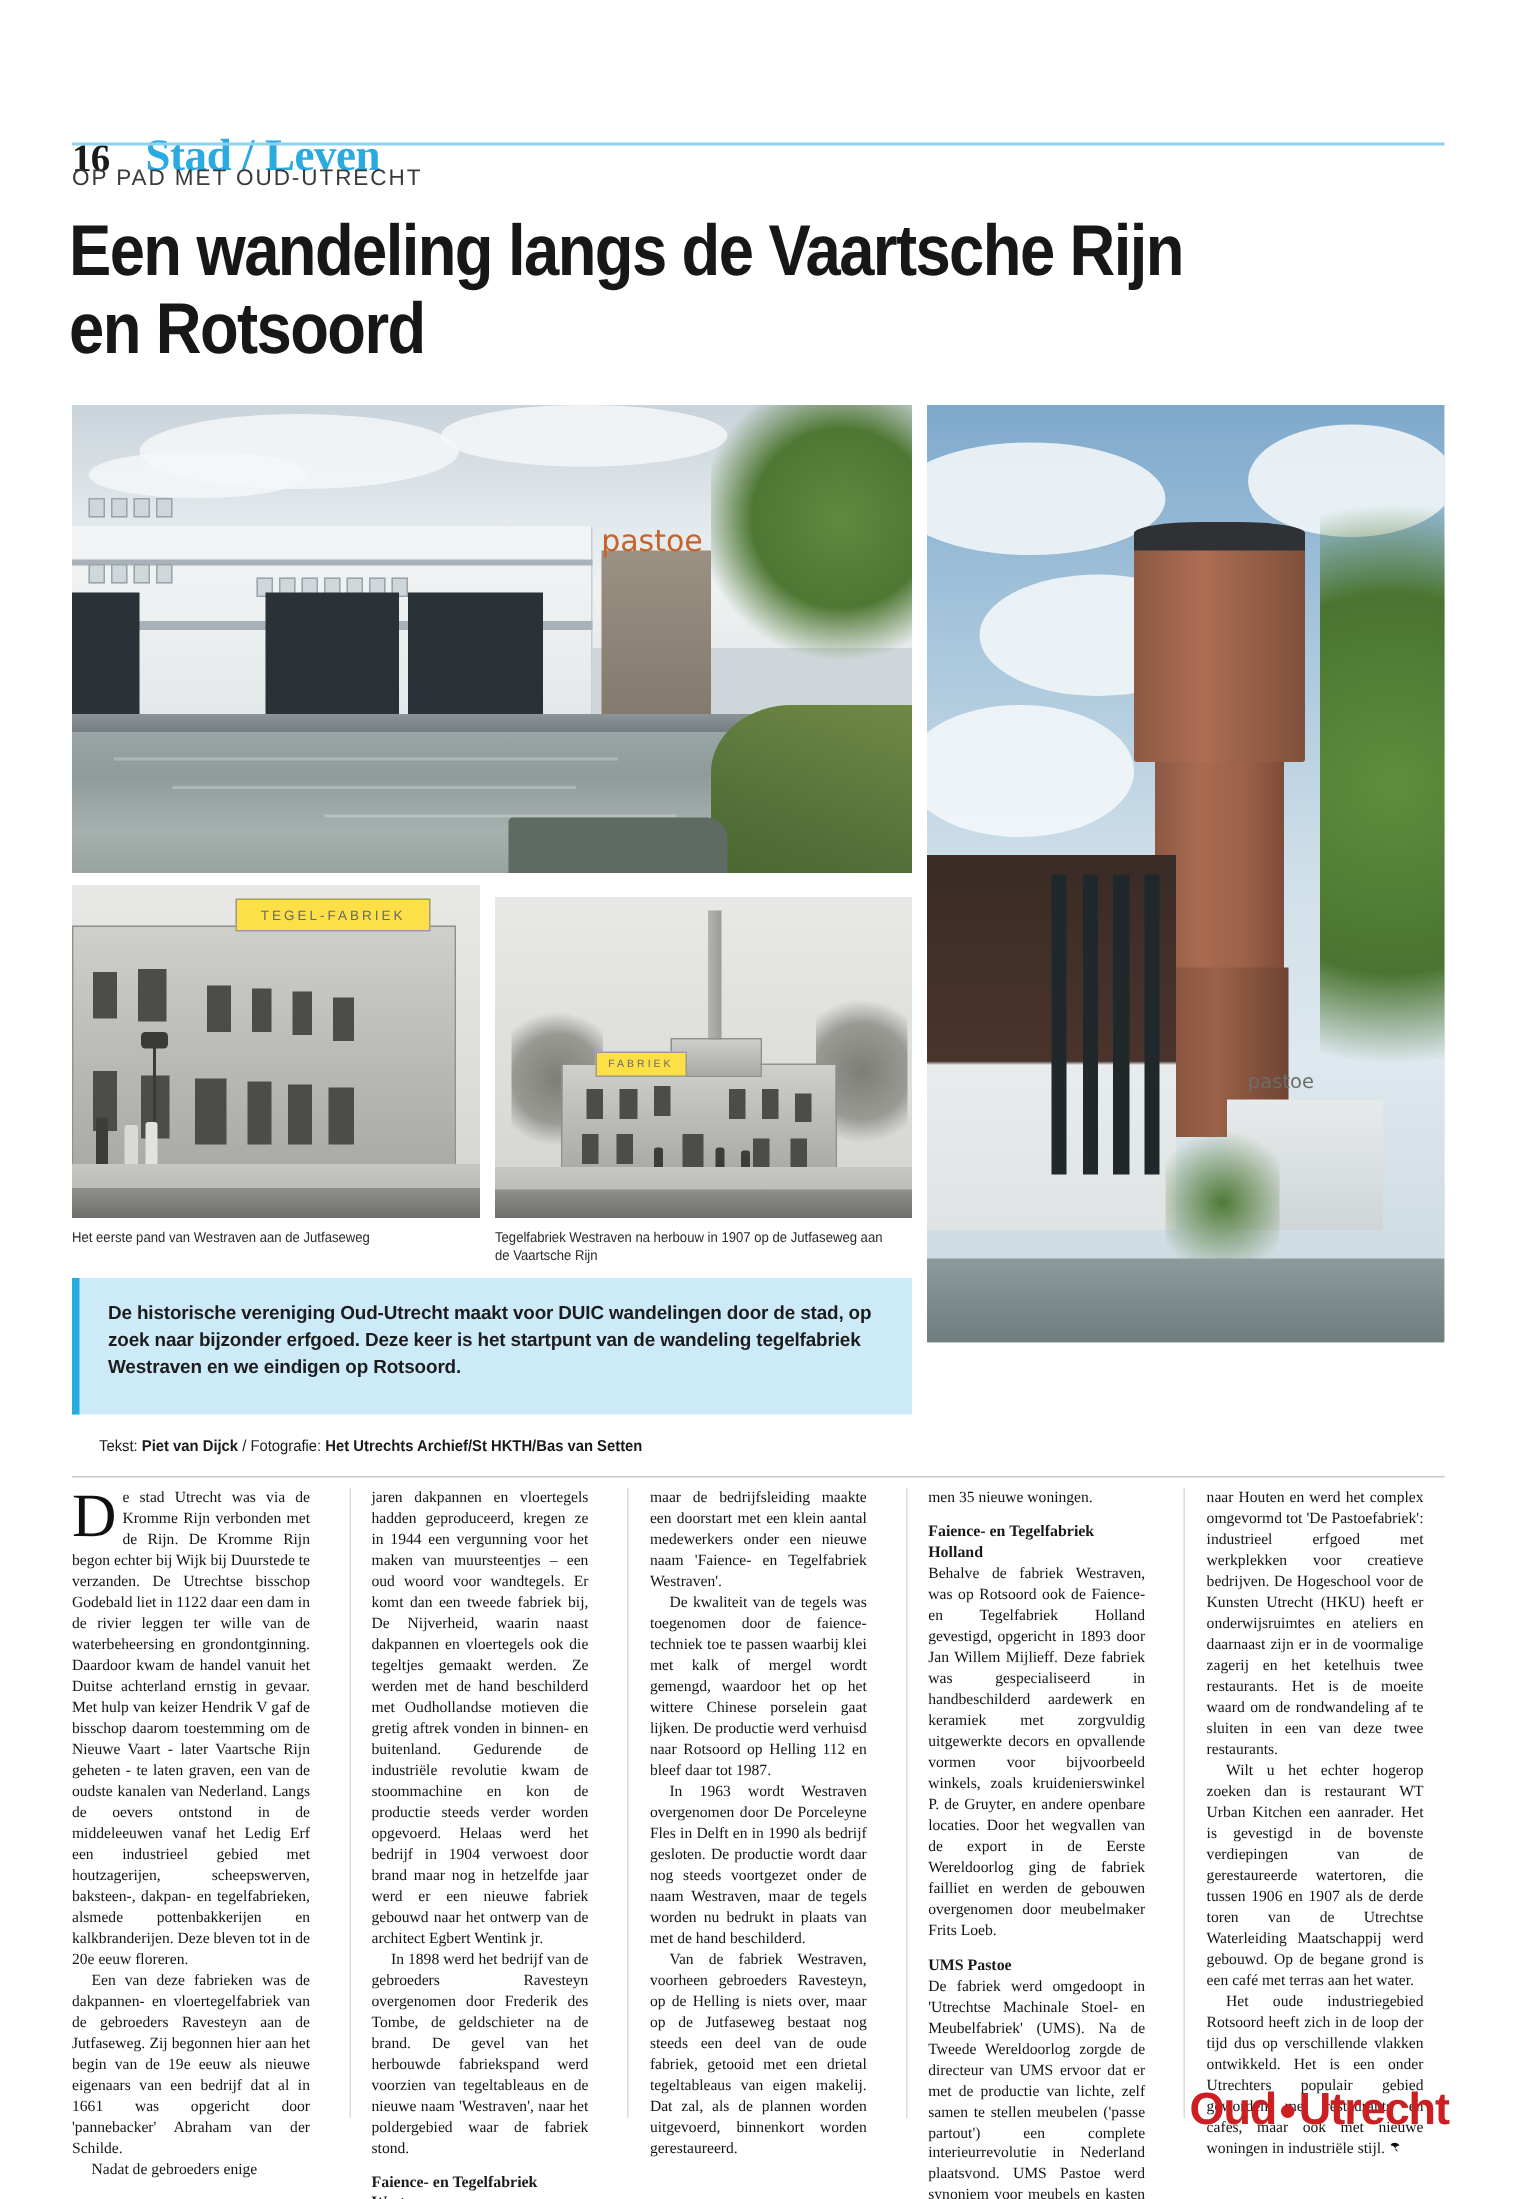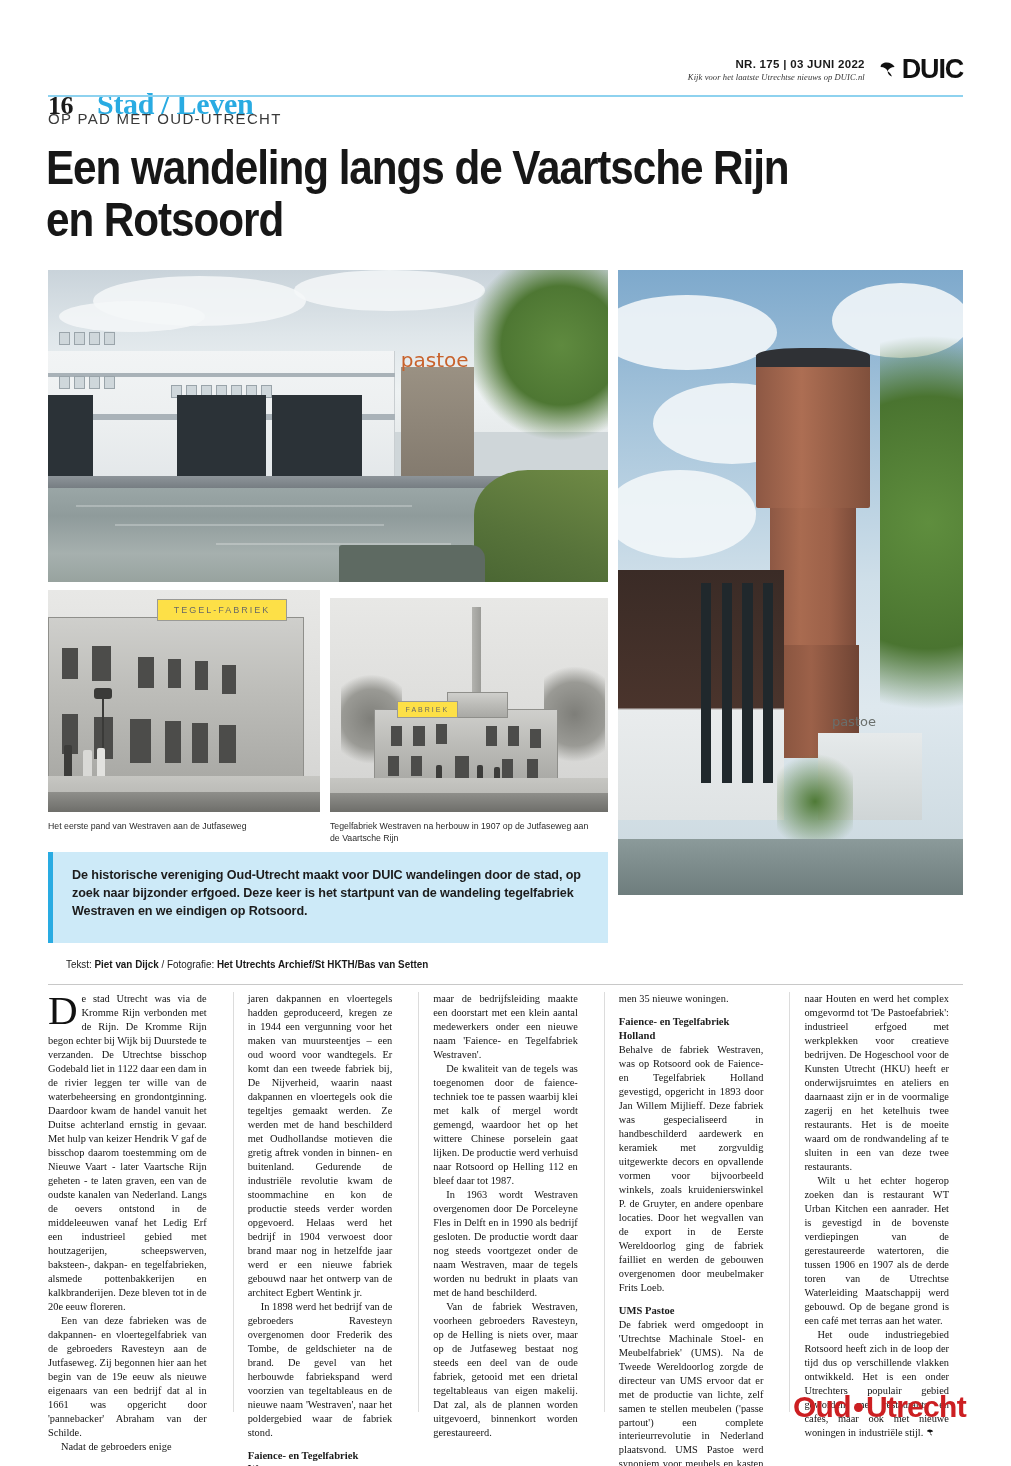--- a/index.html
+++ b/index.html
@@ -279,33 +279,20 @@
     display:inline-block; margin:0 2px;
   }
 </style>
 </head>
 <body>
 
 <div class="header">
   <div class="folio-wrap">
     <span class="folio">16</span>
     <span class="section-name">Stad / Leven</span>
-  </div>
-  <div class="header-right">
-    <div class="issue-block">
-      <div class="issue-line">NR. 175 | 03 JUNI 2022</div>
-      <div class="issue-sub">Kijk voor het laatste Utrechtse nieuws op DUIC.nl</div>
-    </div>
-    <div class="duic-logo">
-      <svg class="duic-mark" viewBox="0 0 24 24">
-        <path d="M3 9 C3 6 6 4 10 4 C14 4 17 6 19 9 C15 9 12 11 11 14 C10 11 7 9 3 9 Z" fill="#111"></path>
-        <path d="M11 14 C11 17 13 19 16 20 C14 16 13 15 11 14 Z" fill="#111"></path>
-      </svg>
-      <span class="duic-word">DUIC</span>
-    </div>
   </div>
 </div>
 <div class="rule-blue"></div>
 
 <div class="kicker">OP PAD MET OUD-UTRECHT</div>
 <h1 class="headline">Een wandeling langs de Vaartsche Rijn en Rotsoord</h1>
 
 <div class="photo" id="photo-pastoe">
   <div class="sky"></div>
   <div class="cloud" style="left:8%;top:2%;width:38%;height:16%;"></div>

